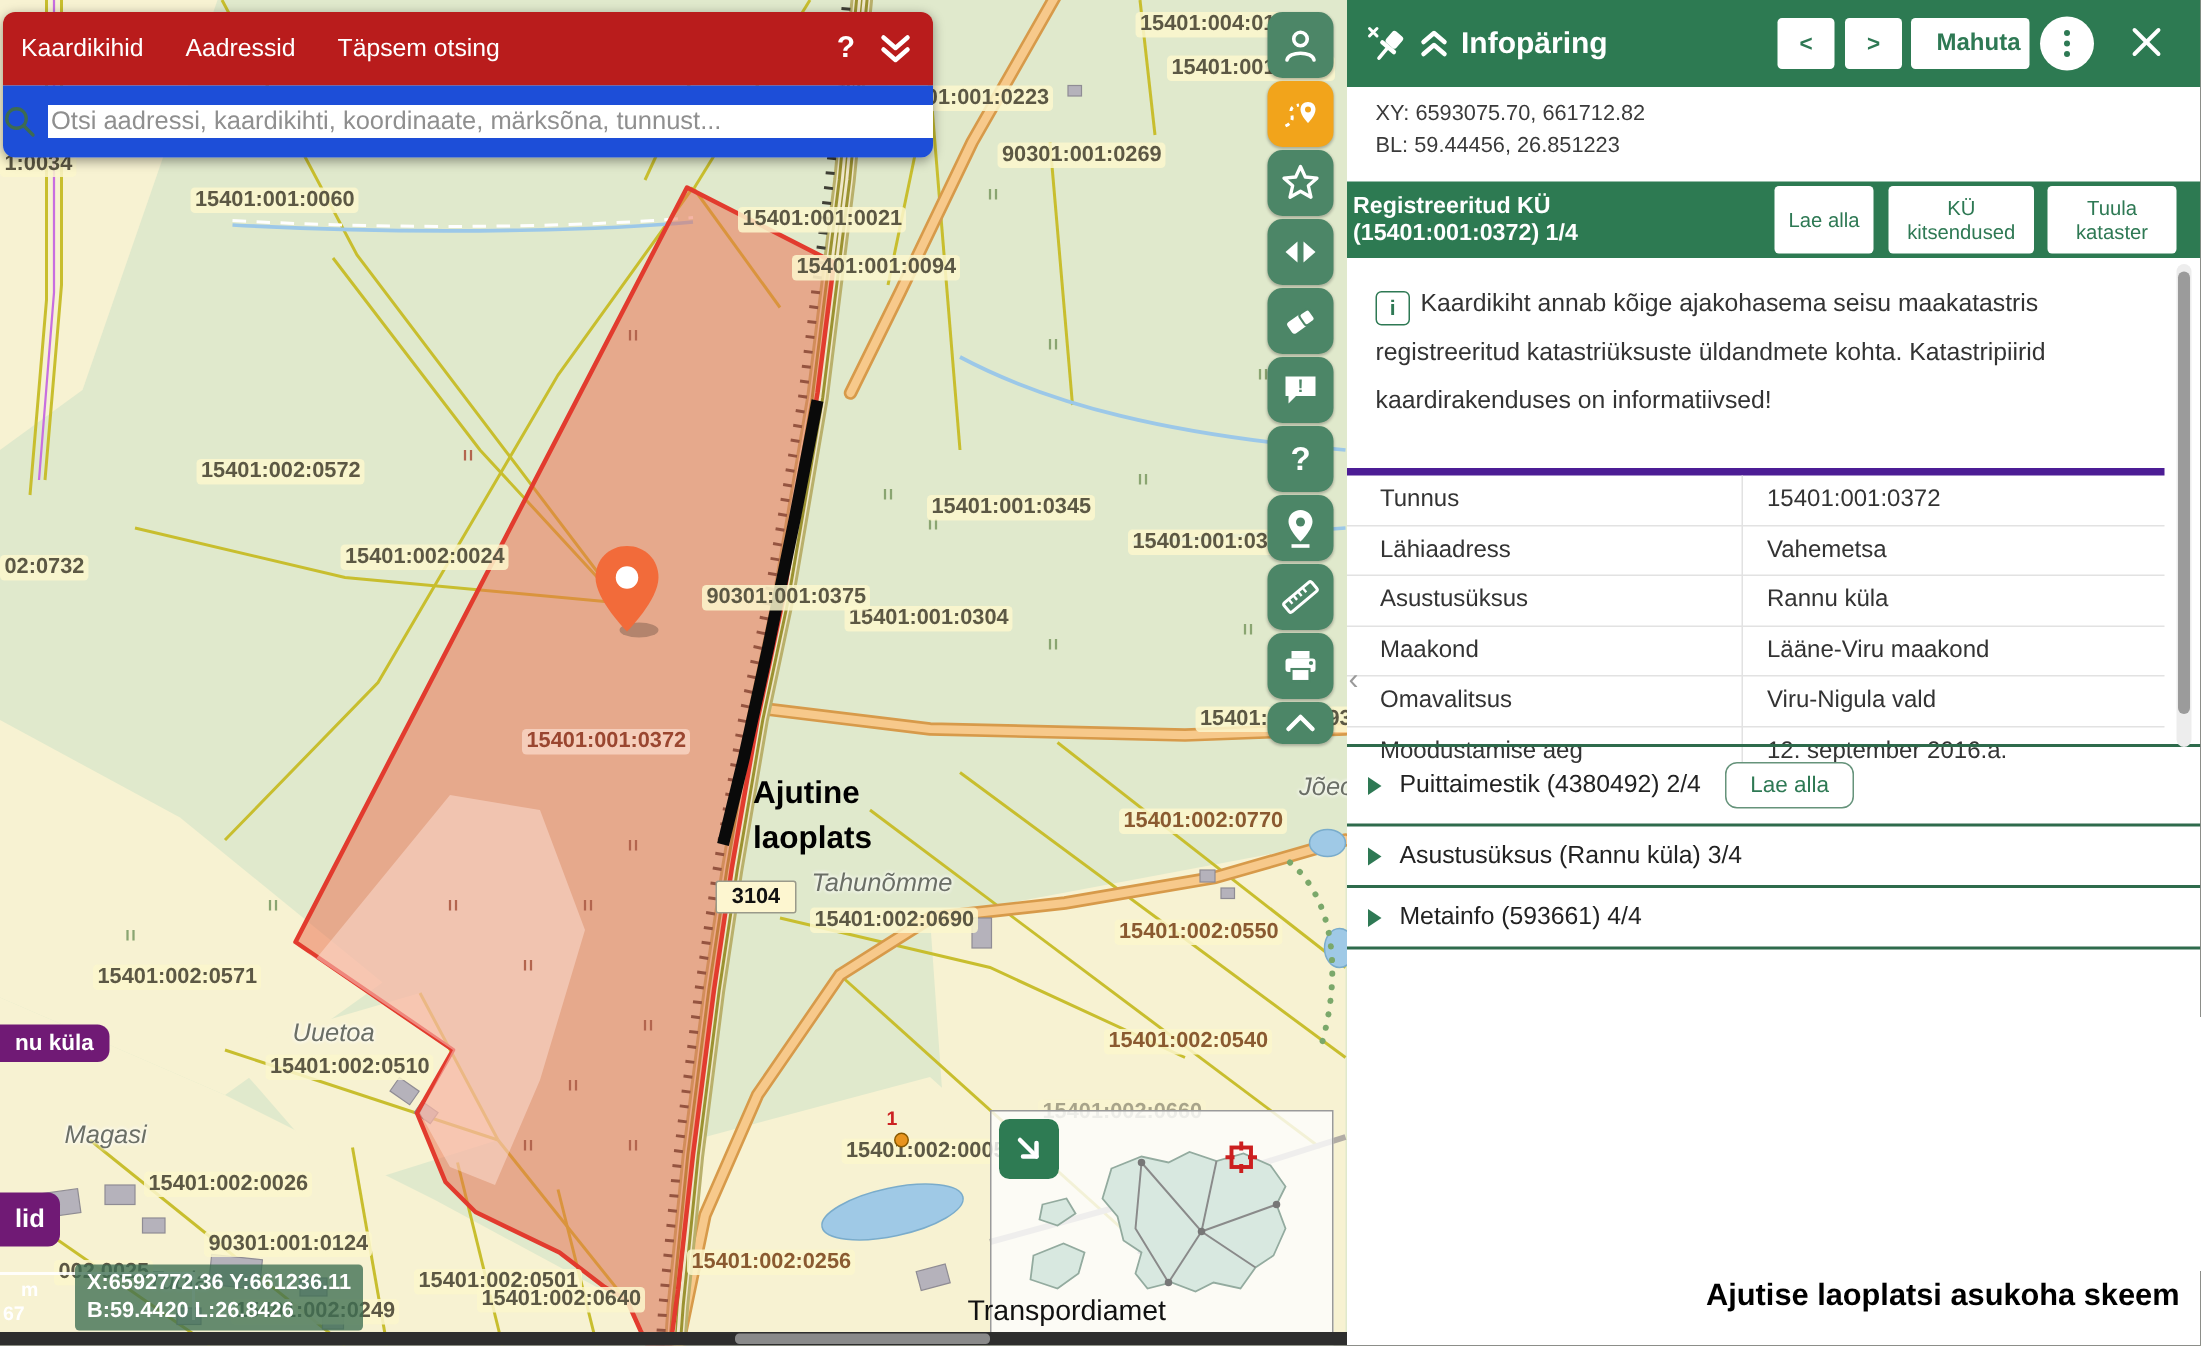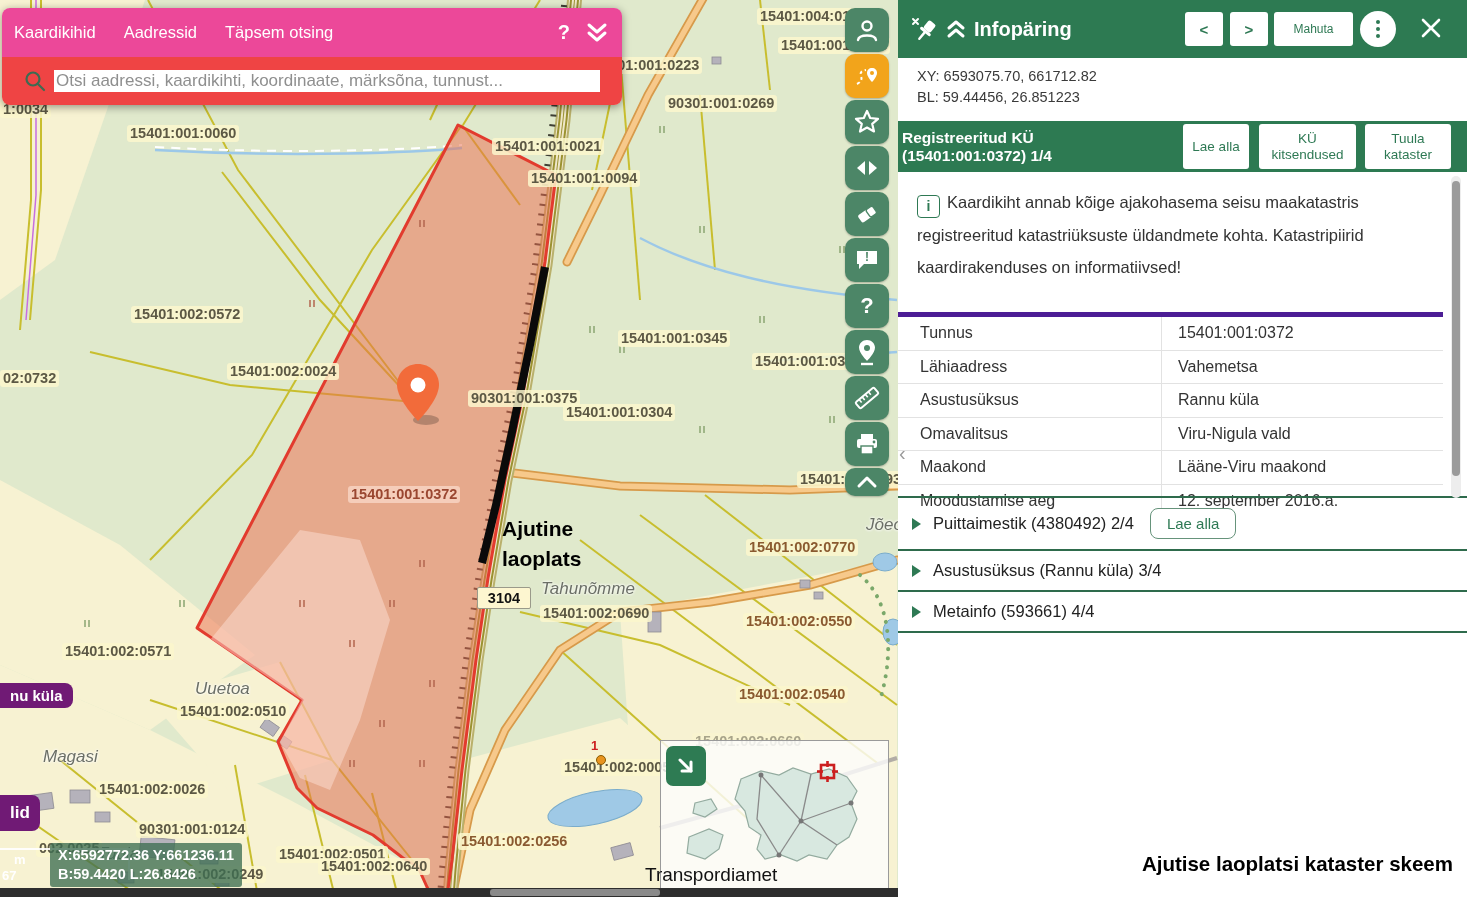--- a/index.html
+++ b/index.html
@@ -8,26 +8,26 @@
   #map{position:absolute;left:0;top:0;width:898px;height:897px;background:#e0e9cc;overflow:hidden;}
   #map-svg{position:absolute;left:0;top:0;z-index:1;}
   #map-labels{position:absolute;left:0;top:0;width:100%;height:100%;z-index:5;}
   .map-label{position:absolute;font-weight:bold;font-size:14.5px;line-height:17px;color:#5c5844;background:rgba(252,247,205,.85);padding:0 3px;border-radius:3px;white-space:nowrap;}
   .map-label.cad-red{color:#9a4630;background:rgba(253,225,210,.65);}
   .map-label.cad-brown{color:#8a5a30;}
   .map-label.cad-faded{opacity:.5;}
   .map-label.place{font-style:italic;font-weight:normal;font-size:17px;color:#6b6f66;background:none;text-shadow:0 0 3px #fff,0 0 3px #fff;}
   
   #search-panel{position:absolute;left:2px;top:8px;width:620px;z-index:30;border-radius:8px;box-shadow:0 2px 8px rgba(0,0,0,.4);}
-  #search-menubar{height:49px;background:#ec4899;border-radius:8px 8px 0 0;display:flex;align-items:center;color:#fff;}
+  #search-menubar{height:49px;background:#b91c1c;border-radius:8px 8px 0 0;display:flex;align-items:center;color:#fff;}
   .menu-item{font-size:16.5px;margin-left:28px;cursor:pointer;}
   .menu-item:first-child{margin-left:12px;}
   #menu-right{margin-left:auto;display:flex;align-items:center;gap:14px;margin-right:12px;}
   #menu-help{font-size:20px;font-weight:bold;cursor:pointer;}
-  #search-row{height:48px;background:#ef4444;border-radius:0 0 8px 8px;display:flex;align-items:center;padding:0 22px;}
+  #search-row{height:48px;background:#1d4ed8;border-radius:0 0 8px 8px;display:flex;align-items:center;padding:0 0;}
   #search-input{border:none;outline:none;flex:1;font-size:17px;color:#333;margin-left:8px;font-family:"Liberation Sans",sans-serif;}
   #search-input::placeholder{color:#8f8f8f;}
   
   #map-toolbar{position:absolute;left:845px;top:8px;width:44px;z-index:40;}
   .tool-btn{width:44px;height:44px;margin-bottom:2px;background:#4c8667;border-radius:10px;display:flex;align-items:center;justify-content:center;color:#fff;cursor:pointer;box-shadow:0 1px 2px rgba(0,0,0,.25);}
   .tool-btn.orange{background:#f2a41b;}
   .tool-btn.short{height:28px;}
   .tool-btn svg{display:block;}
   .tool-glyph{font-size:22px;font-weight:bold;color:#fff;}
   
@@ -48,21 +48,21 @@
   #attribution{position:absolute;left:645px;top:864px;z-index:25;font-size:19px;color:#111;}
   #bottom-strip{position:absolute;left:0;top:888px;width:898px;height:9px;background:#2e2e2e;z-index:26;}
   #bottom-thumb{position:absolute;left:490px;top:1px;width:170px;height:7px;background:#8a8a8a;border-radius:3px;}
   
   #panel{position:absolute;left:898px;top:0;width:569px;height:897px;background:#fff;z-index:50;}
   #panel-header{position:absolute;left:0;top:0;width:100%;height:58px;background:#2d7a52;display:flex;align-items:center;color:#fff;}
   #panel-title{font-size:20px;font-weight:bold;margin-left:8px;}
   .hdr-btn{background:#fff;color:#2e7954;border:none;border-radius:3px;height:34px;font-size:15px;font-family:"Liberation Sans",sans-serif;cursor:pointer;font-weight:bold;}
   #btn-prev{position:absolute;left:287px;top:12px;width:38px;}
   #btn-next{position:absolute;left:332px;top:12px;width:38px;}
-  #btn-fit{position:absolute;left:376px;top:12px;width:79px;font-weight:normal;font-size:12px;}
+  #btn-fit{position:absolute;left:376px;top:12px;width:79px;font-weight:bold;font-size:16px;text-align:right;}
   #btn-more{position:absolute;left:462px;top:11px;width:36px;height:36px;border-radius:50%;background:#fff;border:none;cursor:pointer;display:flex;align-items:center;justify-content:center;}
   .dots{display:inline-block;width:4px;height:4px;border-radius:50%;background:#2e7954;box-shadow:0 -7px 0 #2e7954,0 7px 0 #2e7954;}
   #btn-close{position:absolute;left:514px;top:13px;width:32px;height:32px;background:none;border:none;cursor:pointer;}
   #coords-block{position:absolute;left:19px;top:66px;font-size:14.5px;color:#3a3a3a;line-height:21px;}
   #section-bar{position:absolute;left:0;top:121px;width:100%;height:51px;background:#2d7a52;color:#fff;}
   #section-title{position:absolute;left:4px;top:8px;width:268px;text-align:left;font-size:15.5px;font-weight:bold;line-height:18px;}
   .section-btn{position:absolute;top:3px;height:45px;background:#fff;border:none;border-radius:3px;color:#2e7954;font-size:13.5px;line-height:16px;font-family:"Liberation Sans",sans-serif;cursor:pointer;}
   #sbtn-1{left:285px;width:66px;}
   #sbtn-2{left:361px;width:97px;}
   #sbtn-3{left:467px;width:86px;}
@@ -472,26 +472,26 @@
         </div>
         <div class="attr-row">
           <div class="attr-label">Lähiaadress</div>
           <div class="attr-value">Vahemetsa</div>
         </div>
         <div class="attr-row">
           <div class="attr-label">Asustusüksus</div>
           <div class="attr-value">Rannu küla</div>
         </div>
         <div class="attr-row">
+          <div class="attr-label">Maakond</div>
+          <div class="attr-value">Lääne-Viru maakond</div>
+        </div>
+        <div class="attr-row">
           <div class="attr-label">Omavalitsus</div>
           <div class="attr-value">Viru-Nigula vald</div>
-        </div>
-        <div class="attr-row">
-          <div class="attr-label">Maakond</div>
-          <div class="attr-value">Lääne-Viru maakond</div>
         </div>
         <div class="attr-row">
           <div class="attr-label">Moodustamise aeg</div>
           <div class="attr-value">12. september 2016.a.</div>
         </div>
       </div>
     <div id="green-rule"></div>
     <div id="accordions">
         <div class="acc-row">
           <span class="tri"></span>
@@ -505,15 +505,15 @@
         <div class="acc-row">
           <span class="tri"></span>
           <span class="acc-label">Metainfo (593661) 4/4</span>
         </div>
       </div>
 
     <div id="v-scroll">
         <div id="v-thumb"></div>
       </div>
     <span id="collapse-handle">‹</span>
-    <div id="panel-caption">Ajutise laoplatsi kataster skeem</div>
+    <div id="panel-caption">Ajutise laoplatsi asukoha skeem</div>
   </div>
 </div>
 
 </body></html>

